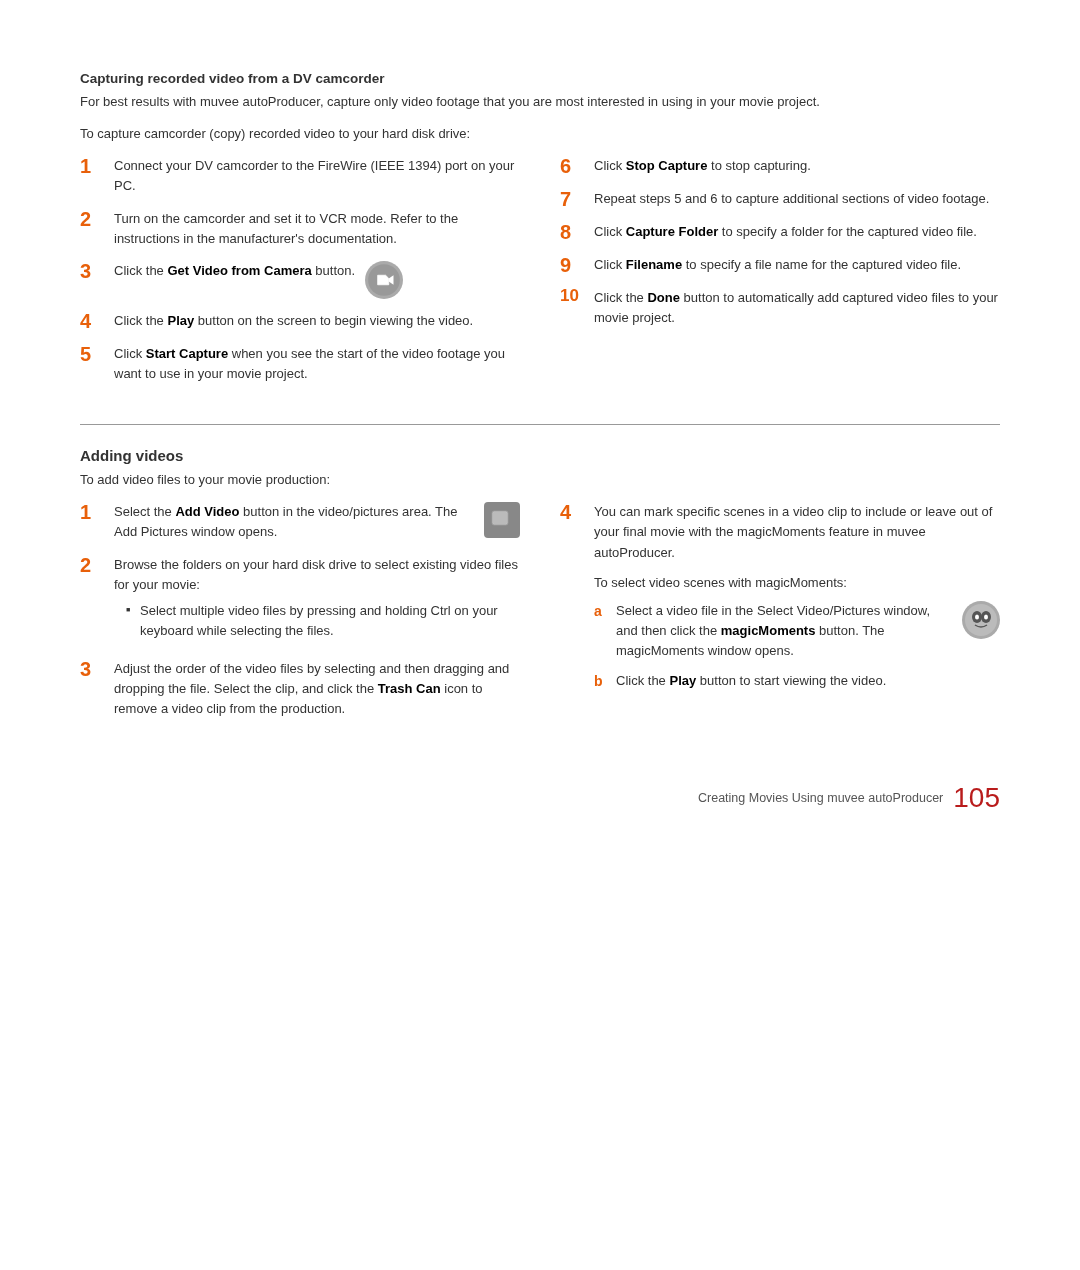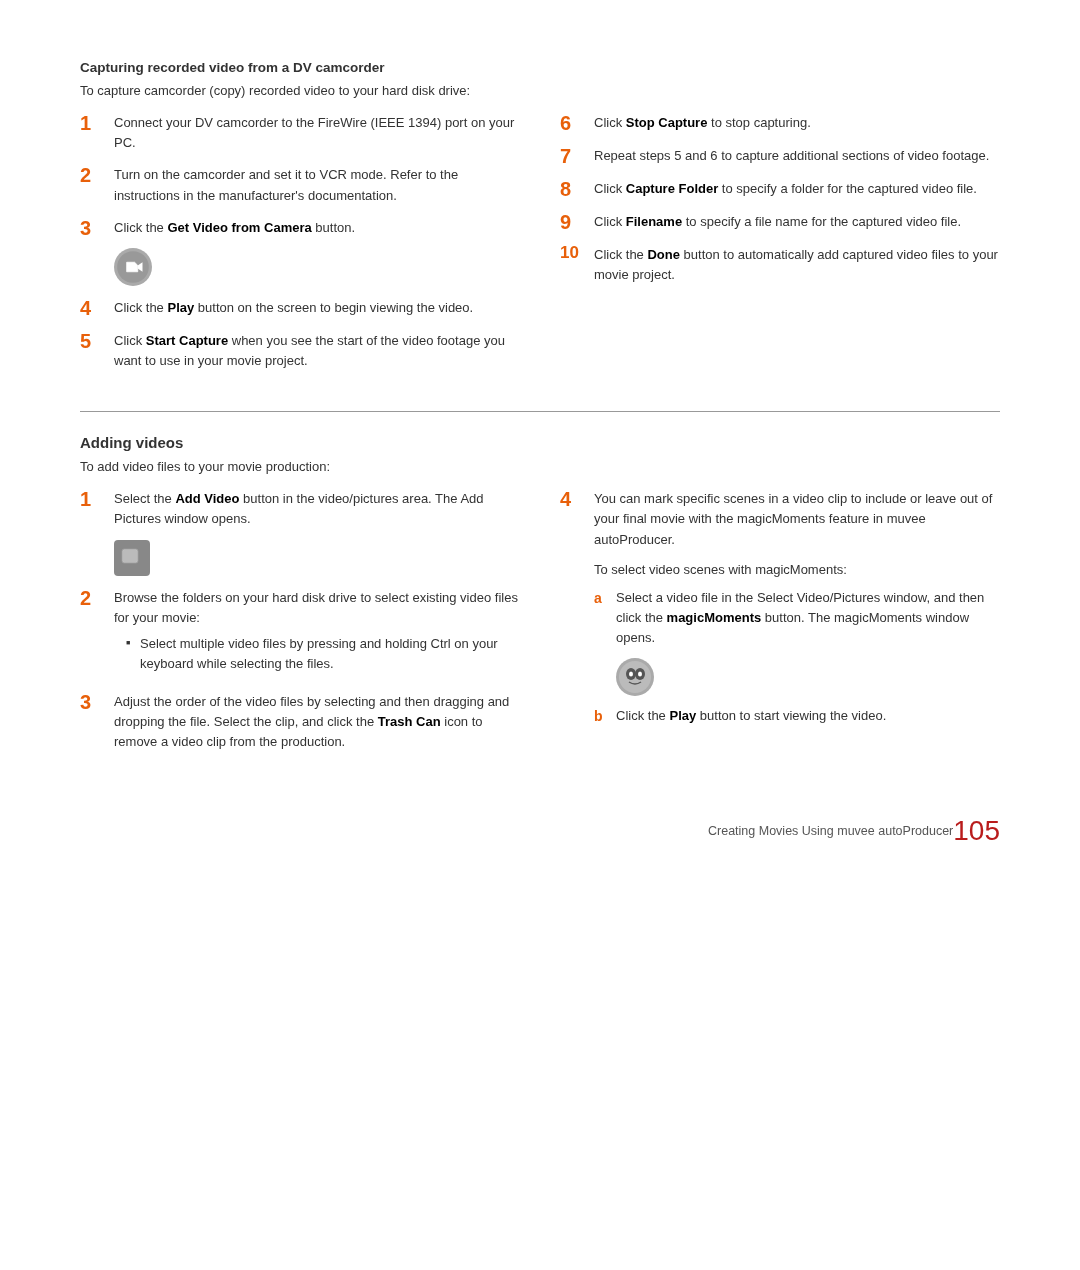--- a/index.html
+++ b/index.html
@@ -9,21 +9,21 @@
       font-size: 13.5px;
       color: #333;
       background: #fff;
       width: 1080px;
       min-height: 1270px;
       padding: 60px 80px 60px 80px;
     }
 
     .page-content {
       max-width: 920px;
-      margin: 0 auto;
+      margin: 11px auto;
     }
 
     
     .section-title {
       font-weight: bold;
       font-size: 13.5px;
       margin-bottom: 6px;
     }
 
     .section-intro {
@@ -72,21 +72,20 @@
 
     .step-text b {
       font-weight: bold;
       color: #000000;
     }
 
     .step-inline {
       display: flex;
       align-items: flex-start;
       gap: 10px;
-      flex-direction: column;
     }
 
     
     .section-divider {
       border: none;
       border-top: 1.5px solid #999;
       margin: 28px 0 22px 0;
     }
 
     
@@ -135,20 +134,21 @@
       top: 4px;
       color: #333;
     }
 
     
     .page-footer {
       display: flex;
       justify-content: flex-end;
       align-items: center;
       margin-top: 50px;
+      gap: 10px;
     }
 
     .footer-text {
       font-size: 12.5px;
       color: #555;
     }
 
     .footer-page-num {
       font-size: 28px;
       font-weight: normal;
@@ -189,20 +189,21 @@
       flex-shrink: 0;
     }
   </style>
 </head>
 <body>
 
 <div class="page-content">
 
   <div>
     <div class="section-title">Capturing recorded video from a DV camcorder</div>
+    <p class="section-intro">For best results with muvee autoProducer, capture only video footage that you are most interested in using in your movie project.</p>
     <p class="section-intro">To capture camcorder (copy) recorded video to your hard disk drive:</p>
 
     <div class="two-col-steps">
 
       <div class="steps-col">
 
         <div class="step-item">
           <span class="step-number">1</span>
           <span class="step-text">Connect your DV camcorder to the FireWire (IEEE 1394) port on your PC.</span>
         </div>

